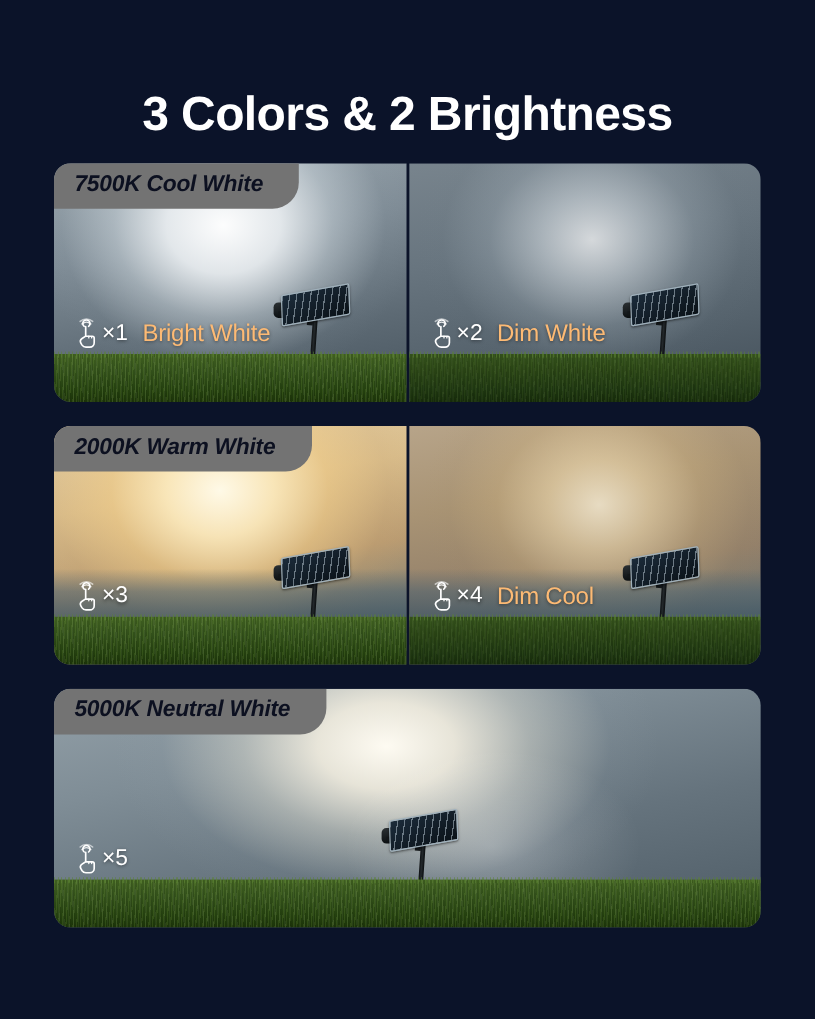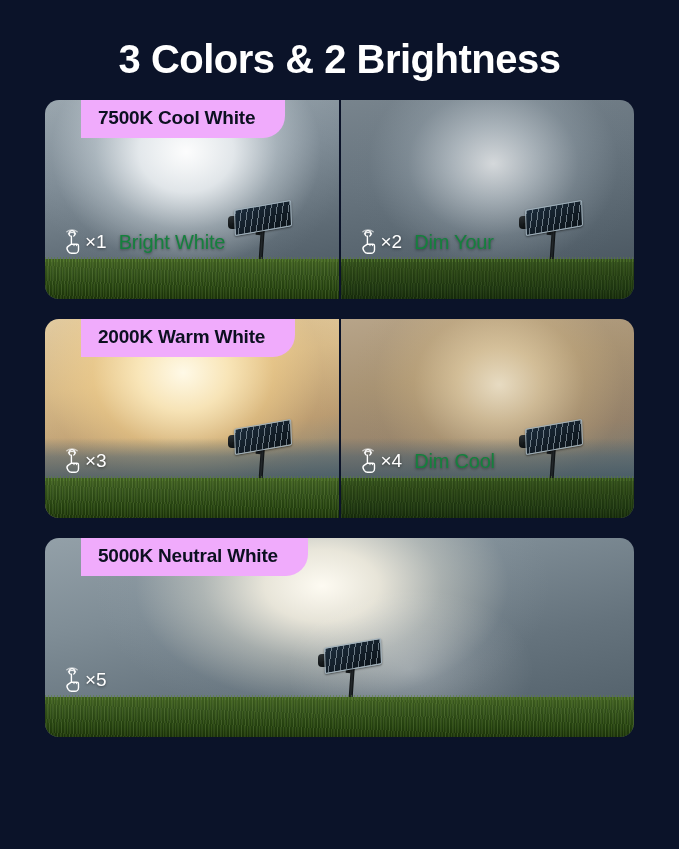--- a/index.html
+++ b/index.html
@@ -3,21 +3,21 @@
 <meta charset="utf-8">
 <style>
   html,body{margin:0;padding:0;}
   body{
     width:679px;height:849px;
     background:#0b1329;
     font-family:"Liberation Sans", sans-serif;
     overflow:hidden;
     position:relative;
   }
-  .header{padding-top:38px;text-align:center;}
+  .header{padding-top:38px;text-align:center;margin-top:36px;}
   .title{
     color:#ffffff;font-size:40px;font-weight:bold;letter-spacing:-0.5px;
     line-height:1.05;margin:0;
   }
   .subtitle{
     color:#f2f5fa;font-size:21px;font-weight:normal;margin:14px 0 0 0;
     letter-spacing:-0.2px;
   }
 
   .rows{margin-top:20px;padding:0 45px;}
@@ -107,38 +107,37 @@
     box-shadow:0 1px 2px rgba(0,0,0,0.5);
   }
   .lamp .bracket{
     position:absolute;left:50%;bottom:34px;width:5px;height:10px;
     background:#14181a;transform:translateX(-4px) rotate(4deg);
   }
 
   
   .badge{
     position:absolute;top:0;left:0;z-index:6;
-    background:#f0abfc;color:#0c1020;
-    font-size:19px;font-weight:bold;
+    background:#737373;color:#0c1020;
+    font-size:19px;font-weight:bold;font-style:italic;
     padding:6px 30px 8px 17px;
     border-radius:0 0 22px 0;
     letter-spacing:-0.2px;white-space:nowrap;
     line-height:1.25;
-    margin-left:36px;
   }
 
   
   .tap{
     position:absolute;left:14px;bottom:44px;z-index:5;
     display:flex;align-items:center;gap:2px;
     text-shadow:0 1px 3px rgba(0,0,0,0.45);
   }
   .tap-icon{width:24px;height:26px;display:block;flex:0 0 auto;}
   .tap-count{color:#ffffff;font-size:19px;font-weight:normal;letter-spacing:0px;}
-  .tap-name{color:#15803d;font-size:20px;font-weight:normal;margin-left:10px;letter-spacing:-0.2px;}
+  .tap-name{color:#fdba74;font-size:20px;font-weight:normal;margin-left:10px;letter-spacing:-0.2px;}
 </style>
 </head>
 <body>
 
 <div class="header">
   <h1 class="title">3 Colors &amp; 2 Brightness</h1>
 </div>
 
 <div class="rows">
 
@@ -188,21 +187,21 @@
         <svg class="tap-icon" viewBox="0 0 24 26">
           <g fill="none" stroke="#ffffff" stroke-width="1.3" stroke-linecap="round">
             <path d="M11.2 7.0 a3.0 3.0 0 1 1 3.6 0"></path>
             <path d="M9.4 4.9 a5.4 5.4 0 0 1 7.2 0" opacity="0.85"></path>
             <path d="M7.8 2.8 a7.8 7.8 0 0 1 10.4 0" opacity="0.6"></path>
           </g>
           <path d="M12.4 7.2 v7.9 M12.4 15.1 l-3.0 2.0 c-1.5 1.0 -1.7 2.7 -0.9 4.0 l0.9 1.5 c0.7 1.1 1.9 1.7 3.2 1.7 h3.3 c2.0 0 3.6 -1.6 3.6 -3.6 v-4.0 c0 -0.8 -0.7 -1.5 -1.5 -1.5 h-5.6" fill="none" stroke="#ffffff" stroke-width="1.4" stroke-linecap="round" stroke-linejoin="round"></path>
           <path d="M15.0 16.6 v-1.4 M17.4 16.6 v-1.1" stroke="#ffffff" stroke-width="1.1" stroke-linecap="round"></path>
         </svg>
         <span class="tap-count">×2</span>
-        <span class="tap-name">Dim Your</span>
+        <span class="tap-name">Dim White</span>
       </div>
     </div>
 
     <div class="badge">7500K Cool White</div>
   </div>
 
   <div class="row">
     <div class="panel">
       <div class="sky sky-warm-bright"></div>
       <div class="glow glow-warm-bright"></div>

